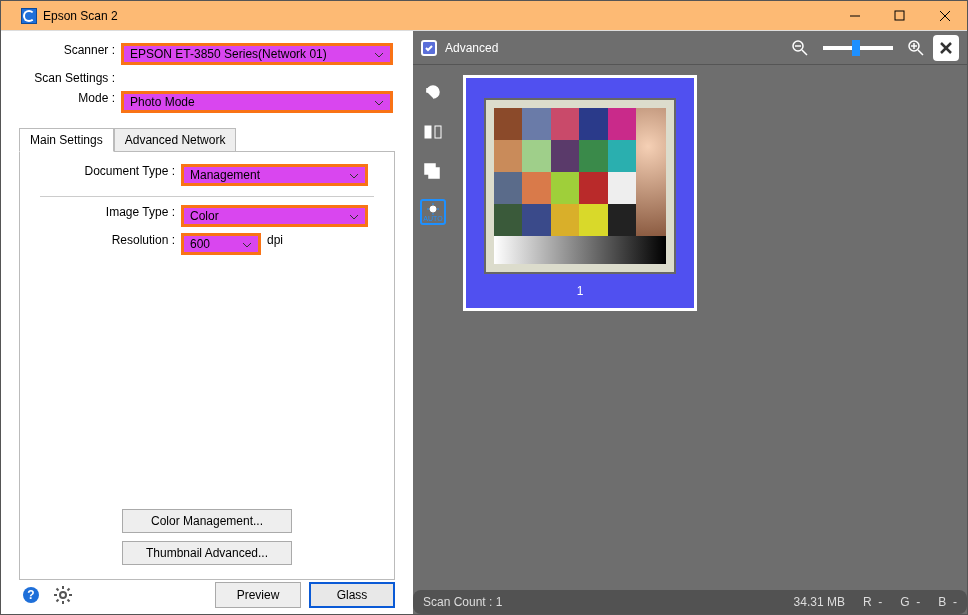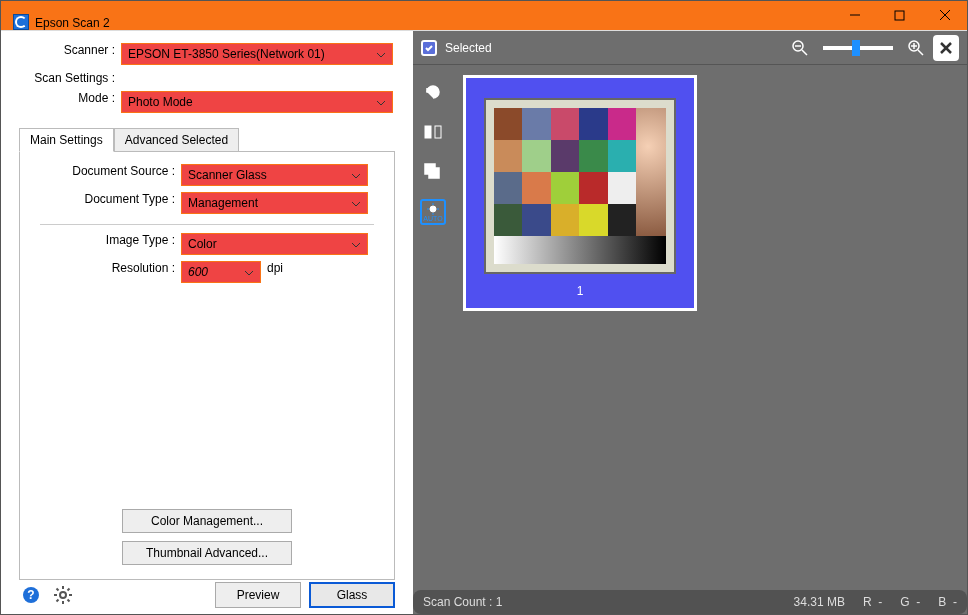--- a/index.html
+++ b/index.html
@@ -1,29 +1,29 @@
 <!DOCTYPE html>
 <html><head>
 <meta charset="utf-8">
 <style>
 * { box-sizing: border-box; margin: 0; padding: 0; font-family: "Segoe UI", Tahoma, sans-serif; font-size: 12px; }
 body { background: #fff; width: 968px; height: 615px; overflow: hidden; border: 1px solid #555; }
-.titlebar { height: 30px; display: flex; align-items: flex-end; padding-left: 12px; background: #f97316; border-bottom: 1px solid #ddd; }
+.titlebar { height: 30px; display: flex; align-items: center; padding-left: 20px; background: #fdba74; border-bottom: 1px solid #ddd; }
 .titlebar .app-icon { width: 16px; height: 16px; background: #1e6fd9; border: 1px solid #0d4a99; margin-right: 6px; display:flex;align-items:center;justify-content:center;}
 .titlebar .app-icon::after{content:"";width:8px;height:8px;border:2px solid #fff;border-radius:50%;border-right-color:transparent;}
 .titlebar .title { flex: 0 0 auto; }
 .titlebar .spacer { flex: 1; }
 .titlebar .winbtn { width: 45px; height: 30px; display:flex; align-items:center; justify-content:center; }
 .titlebar .winbtn svg { stroke:#000; stroke-width:1; fill:none; }
 .content { display:flex; height: calc(100% - 30px); }
 .left { width: 412px; display:flex; flex-direction:column; padding: 10px 0 6px 0;}
 .right { flex:1; background:#6e6e6e; display:flex; flex-direction:column; position:relative;}
 .formrow { display:flex; align-items:flex-start; margin: 2px 20px 4px 0; }
 .formrow label { width: 120px; text-align:right; padding-right:6px; }
-.formrow .sel { flex:1; height:22px; border:1px solid #f97316; background:#ef4444; display:flex; align-items:center; padding:0 6px; position:relative;}
+.formrow .sel { flex:1; height:22px; border:3px solid #f97316; background:#d946ef; display:flex; align-items:center; padding:0 6px; position:relative;}
 .formrow .sel .chev { position:absolute; right:6px; top:50%; transform:translateY(-50%);}
 .chev svg{width:10px;height:6px;}
 .tabs { display:flex; margin: 10px 0 0 18px; }
 .tab { padding: 4px 10px; border:1px solid #bbb; background:#eee; position:relative; top:1px;}
 .tab.active { background:#fff; border-bottom:1px solid #fff; }
 .tabpanel { border:1px solid #bbb; margin: 0 18px 0 18px; flex:1; display:flex; flex-direction:column; padding:10px 6px;}
 .tabpanel hr { border:none; border-top:1px solid #ccc; margin: 6px 14px 6px 14px;}
 .dpi { margin-left:6px; }
 .tabpanel .spacer{flex:1;}
 .widebtn { display:block; margin: 4px auto; width: 170px; height:24px; border:1px solid #aaa; background:#eee; text-align:center; line-height:22px;}
@@ -49,21 +49,21 @@
 .toolcol .tbtn{width:26px;height:26px;display:flex;align-items:center;justify-content:center;}
 .toolcol .tbtn svg{stroke:#fff;fill:#fff;}
 .toolcol .tbtn.auto{border:2px solid #1e90ff; border-radius:3px;}
 .toolcol .autolbl{font-size:7px;color:#1e90ff;text-align:center;line-height:1;}
 .thumbarea{ flex:1; padding:10px; }
 .thumb-item{ width:234px; height:236px; background:#5050f0; border:3px solid #fff; display:flex; flex-direction:column; align-items:center; padding:10px;}
 .thumb-img{ width:192px; height:180px; background:#dcdccc; border:2px solid #666; margin-top:10px; position:relative; overflow:hidden;}
 .thumb-label{color:#fff; margin-top:10px;}
 .statusbar{ height:24px; background:#525252; color:#ddd; display:flex; align-items:center; padding:0 10px; gap:18px; font-size:11px;border-radius:8px;}
 .statusbar .spacer{flex:1;}
-.resrow .sel{flex:0 0 80px;font-style:italic;}
+.resrow .sel{flex:0 0 80px;}
 
 .ct{position:absolute;inset:8px 8px 8px 8px;background:#bbb;display:flex;flex-direction:column;}
 .ct-top{flex:1;display:flex;}
 .ct-col{flex:1;display:flex;flex-direction:column;}
 .sw{flex:1;}
 .ct-bot{height:28px;background:linear-gradient(to right,#fff,#000);}
 .face{flex:0 0 30px;background:radial-gradient(circle at 40% 30%,#f5d0b5,#8a5a40);}
 </style>
 </head>
 <body>
@@ -109,32 +109,23 @@
       <div class="sel">
         <span>Photo Mode</span>
         <span class="chev"><svg viewBox="0 0 10 6">
               <path d="M1 1 L5 5 L9 1" stroke="#333" fill="none"></path>
             </svg></span>
       </div>
     </div>
 
     <div class="tabs">
       <div class="tab active"><span>Main Settings</span></div>
-      <div class="tab"><span>Advanced Selected</span></div>
+      <div class="tab"><span>Advanced Network</span></div>
     </div>
     <div class="tabpanel">
-      <div class="formrow">
-        <label style="width:155px">Document Source :</label>
-        <div class="sel">
-          <span>Scanner Glass</span>
-          <span class="chev"><svg viewBox="0 0 10 6">
-                <path d="M1 1 L5 5 L9 1" stroke="#333" fill="none"></path>
-              </svg></span>
-        </div>
-      </div>
       <div class="formrow">
         <label style="width:155px">Document Type :</label>
         <div class="sel">
           <span>Management</span>
           <span class="chev"><svg viewBox="0 0 10 6">
                 <path d="M1 1 L5 5 L9 1" stroke="#333" fill="none"></path>
               </svg></span>
         </div>
       </div>
       <hr>
@@ -194,21 +185,21 @@
     </div>
   </div>
 
   <div class="right">
     <div class="previewtop">
       <div class="checkbox">
           <svg width="10" height="10" viewBox="0 0 10 10">
             <path d="M2 5 L4 7 L8 3"></path>
           </svg>
         </div>
-      <span class="lbl">Selected</span>
+      <span class="lbl">Advanced</span>
       <div class="spacer"></div>
       <div class="zoomicon">
           <svg viewBox="0 0 18 18">
             <circle cx="7" cy="7" r="5"></circle>
             <line x1="11" y1="11" x2="16" y2="16"></line>
             <line x1="4" y1="7" x2="10" y2="7"></line>
           </svg>
         </div>
       <div class="slider">
           <div class="thumb"></div>

